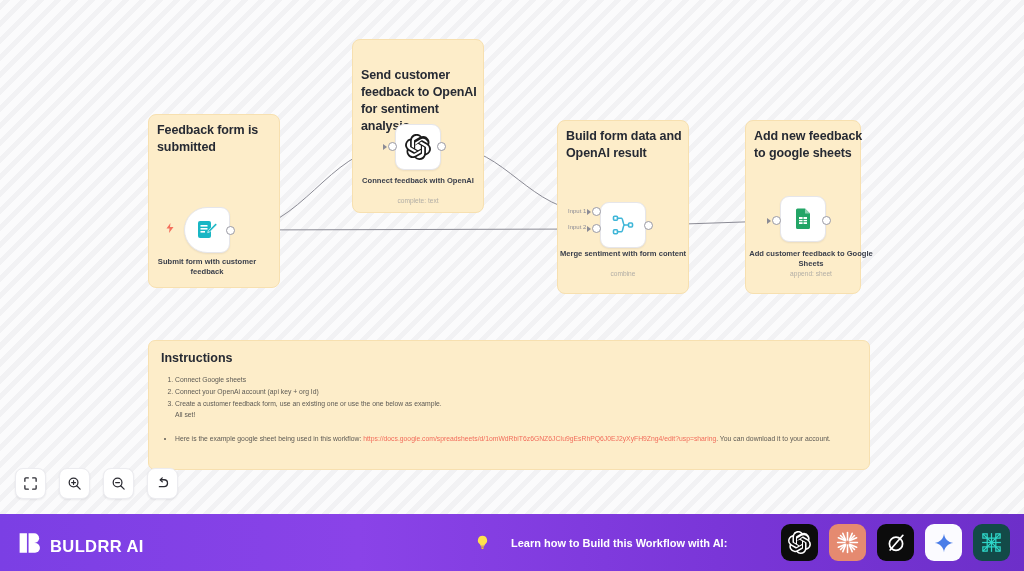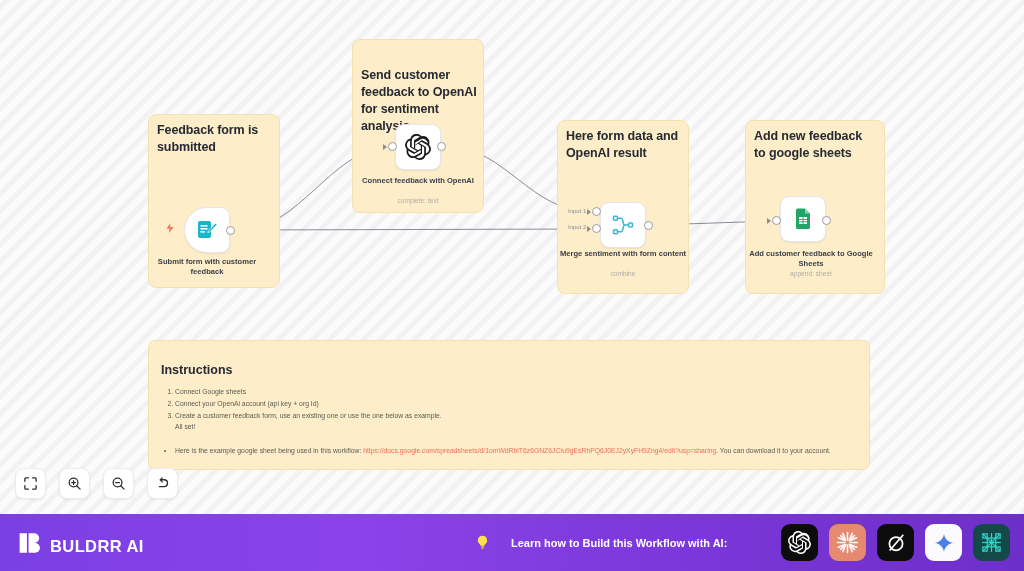--- a/index.html
+++ b/index.html
@@ -47,21 +47,21 @@
     font-size: 12.5px;
     font-weight: bold;
     color: #262a33;
     line-height: 1.35;
     letter-spacing: -0.1px;
   }
 
   #group-trigger   { left: 148px; top: 114px; width: 132px; height: 174px; }
   #group-openai    { left: 352px; top: 39px;  width: 132px; height: 174px; }
   #group-merge     { left: 557px; top: 120px; width: 132px; height: 174px; }
-  #group-sheets    { left: 745px; top: 120px; width: 140px; height: 174px; }
+  #group-sheets    { left: 745px; top: 120px; width: 116px; height: 174px; }
 
   #group-trigger .group-title { left: 8px; top: 7px; width: 118px; }
   #group-openai  .group-title { left: 8px; top: 7px; width: 122px; margin-top: 20px; }
   #group-merge   .group-title { left: 8px; top: 7px; width: 120px; }
   #group-sheets  .group-title { left: 8px; top: 7px; width: 120px; }
 
   
   .node {
     position: absolute;
     width: 46px;
@@ -149,21 +149,21 @@
   
   #instructions {
     position: absolute;
     left: 148px;
     top: 340px;
     width: 722px;
     height: 130px;
     background: #fdedc9;
     border: 1px solid #f7e0b0;
     border-radius: 7px;
-    padding: 22px 12px;
+    padding: 10px 12px;
   }
   #instructions h2 {
     font-size: 12.5px;
     font-weight: bold;
     color: #262a33;
     margin-bottom: 9px;
   }
   #instructions ol {
     margin: 0 0 0 14px;
     padding: 0;
@@ -292,21 +292,21 @@
 
     <div class="group" id="group-trigger">
       <div class="group-title">Feedback form is submitted</div>
     </div>
 
     <div class="group" id="group-openai">
       <div class="group-title">Send customer feedback to OpenAI for sentiment analysis</div>
     </div>
 
     <div class="group" id="group-merge">
-      <div class="group-title">Here form data and OpenAI result</div>
+      <div class="group-title">Build form data and OpenAI result</div>
     </div>
 
     <div class="group" id="group-sheets">
       <div class="group-title">Add new feedback to google sheets</div>
     </div>
 
     <svg id="bolt" viewBox="0 0 24 24">
       <path d="M13 2 L5 13 H11 L10 22 L19 10 H12 Z" fill="#f4705c"></path>
     </svg>
 

